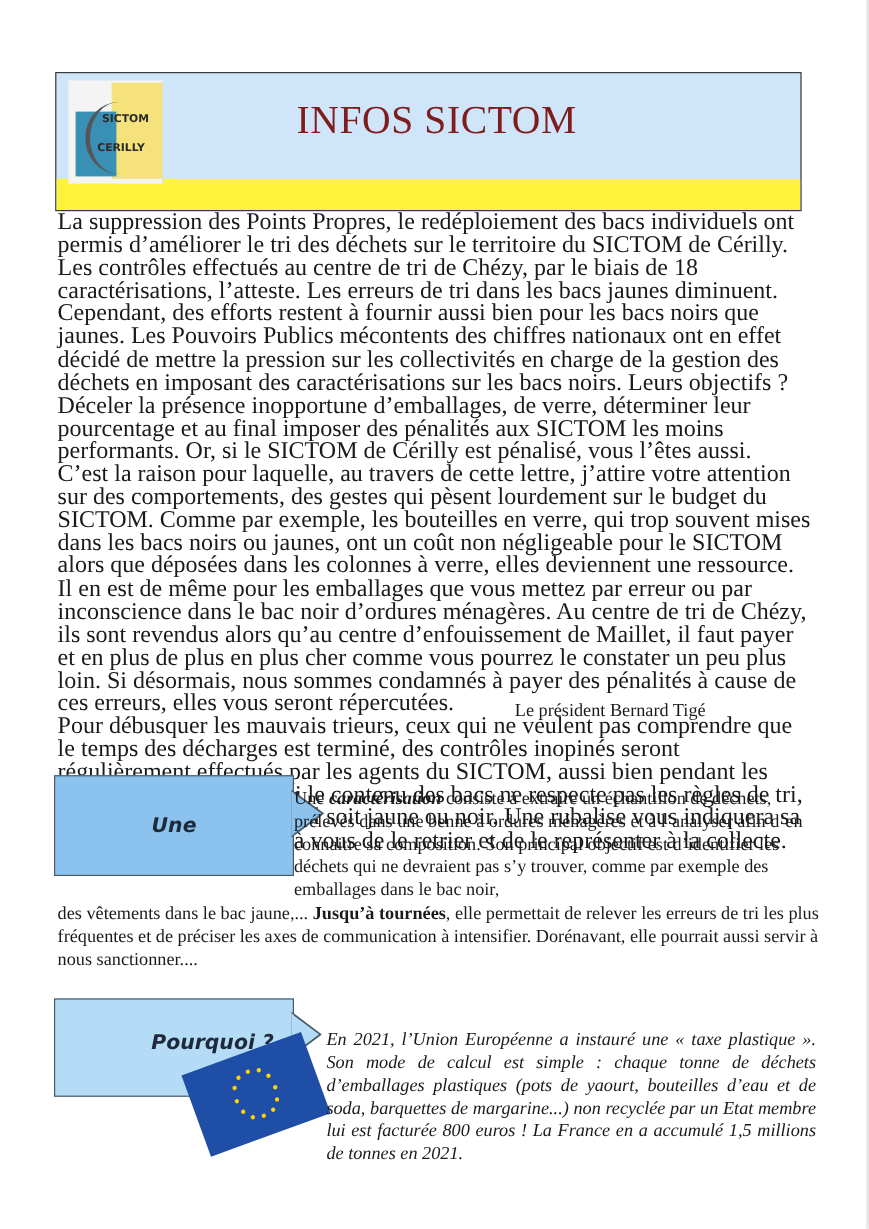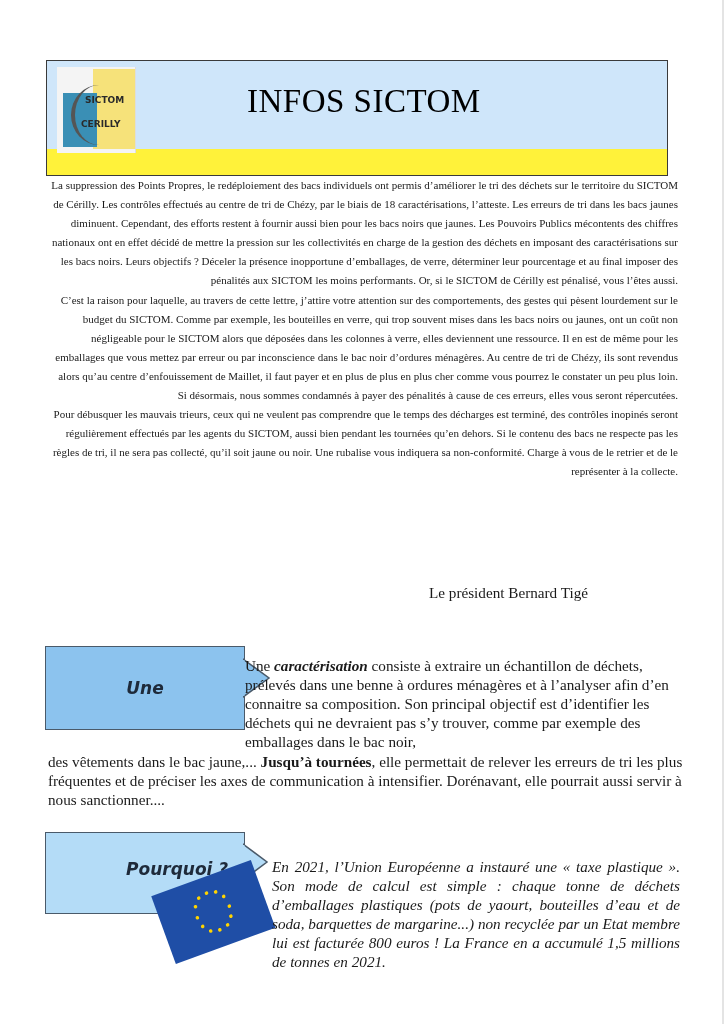--- a/index.html
+++ b/index.html
@@ -7,38 +7,38 @@
     width: 724px; height: 1024px; background: #ffffff; position: relative; overflow: hidden;
     font-family: "Liberation Serif", "DejaVu Serif", serif; color: #1a1a1a;
   }
   .scan-edge { position: absolute; right: 0; top: 0; width: 2px; height: 1024px; background: #e4e4e4; }
   .header {
     position: absolute; left: 46px; top: 60px; width: 622px; height: 116px;
     border: 1.5px solid #3a3a3a; background: #cfe6fa; overflow: hidden; box-sizing: border-box;
   }
   .header .yellow-band { position: absolute; left: 0; right: 0; bottom: 0; height: 26px; background: #fff23a; }
   .header .title {
-    position: absolute; left: 200px; top: 22px; font-size: 33px; letter-spacing: 0.5px; color: #000000;
+    position: absolute; left: 200px; top: 22px; font-size: 33px; letter-spacing: 0.5px; color: #7f1d1d;
   }
   .logo {
     position: absolute; left: 10px; top: 6px; width: 78px; height: 86px; background: #f4f4f4;
     border-right: 1px solid #ddd; overflow: hidden;
   }
   .logo .puzzle-y { position: absolute; left: 36px; top: 2px; width: 42px; height: 80px; background: #f6e27a; }
   .logo .puzzle-b { position: absolute; left: 6px; top: 26px; width: 34px; height: 54px; background: #3a8fb5; }
   .logo .arc {
     position: absolute; left: 14px; top: 18px; width: 52px; height: 60px; border-left: 4px solid #555;
     border-radius: 50%; 
   }
   .logo .txt {
     position: absolute; font-family: "DejaVu Sans", sans-serif; font-size: 9px; font-weight: bold; color: #2a2a2a;
     line-height: 11px;
   }
   .body-text {
-    position: absolute; left: 48px; top: 176px; width: 630px; font-size: 11px; line-height: 19.1px; text-align: right;
+    position: absolute; left: 48px; top: 176px; width: 630px; font-size: 20px; line-height: 19.1px;
   }
   .body-text p { margin: 0; }
   .signature { position: absolute; left: 429px; top: 584px; font-size: 15.2px; text-align: right; }
   .callout {
     position: absolute; background: #8ec5f0; border: 1.5px solid #4a5a6a; box-sizing: border-box;
     font-family: "DejaVu Sans", sans-serif; font-style: italic; font-weight: bold; color: #1e2a3a;
     display: flex; align-items: center; justify-content: center; text-align: center;
   }
   .c1 { left: 45px; top: 646px; width: 200px; height: 84px; font-size: 17px; line-height: 32px; background: #8cc3ee; }
   .c2 { left: 45px; top: 832px; width: 200px; height: 82px; font-size: 17px; background: #b4dcf7; }

